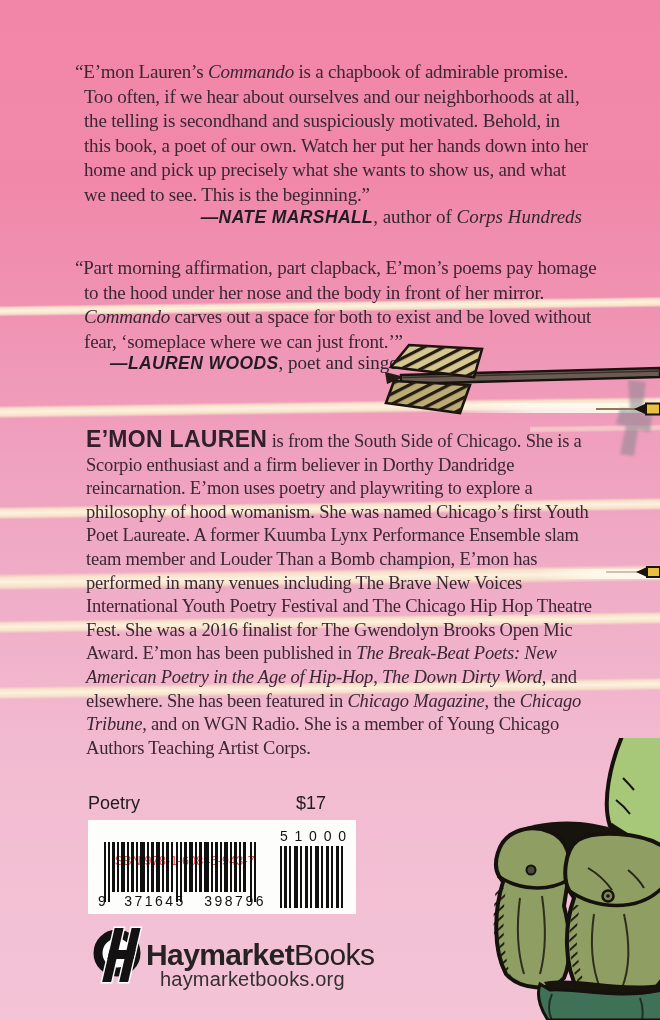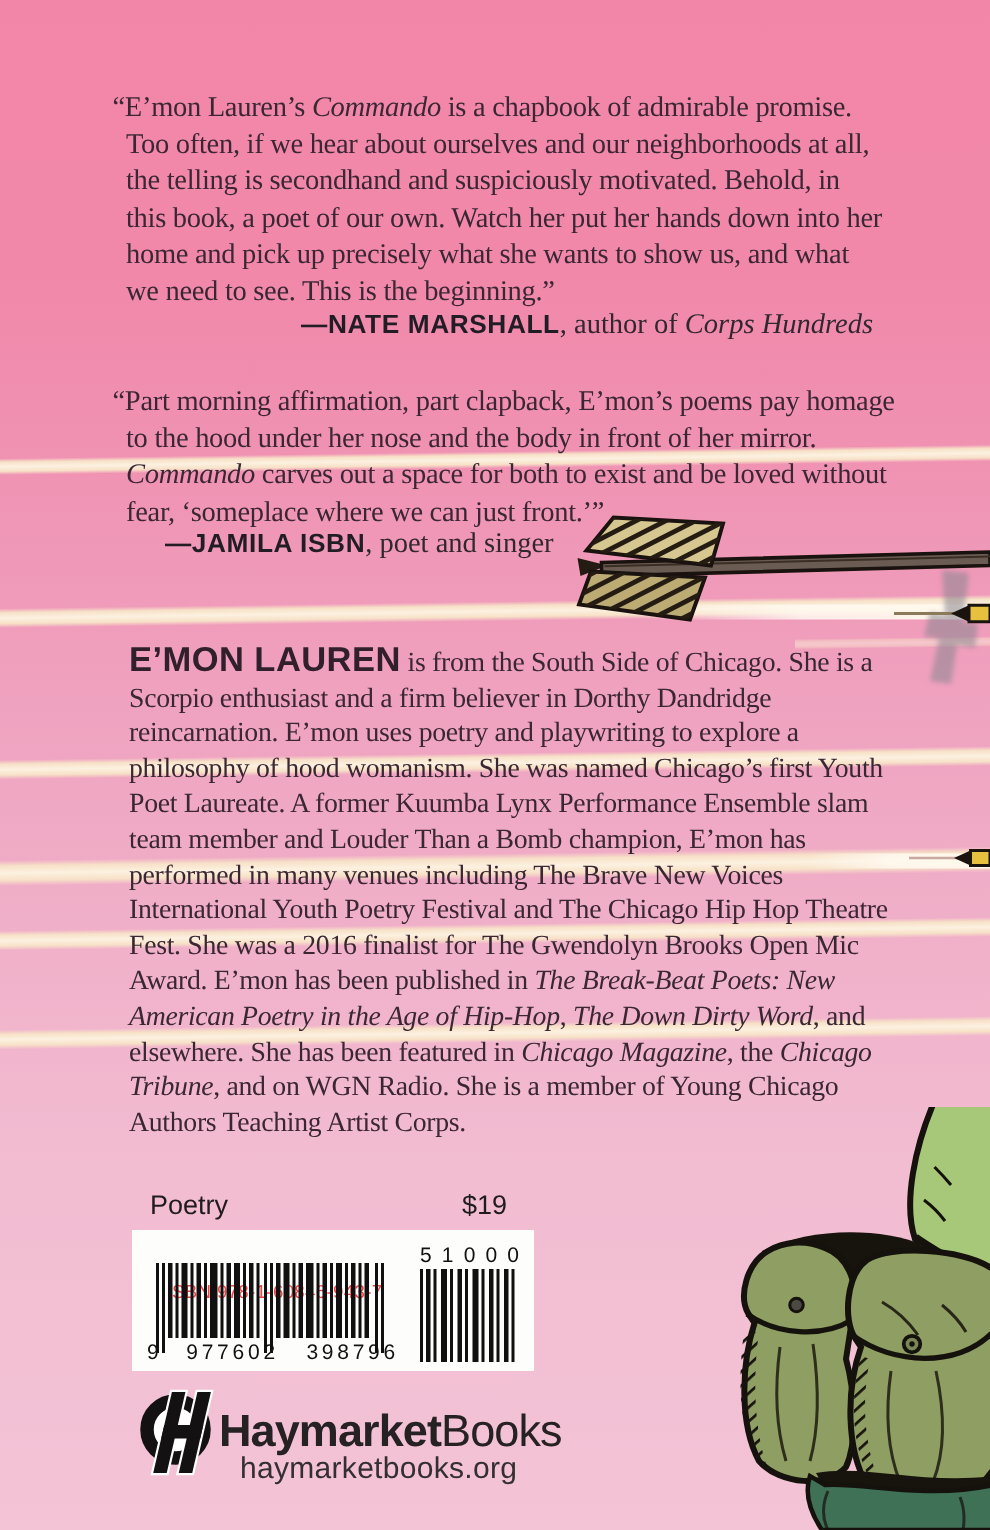--- a/index.html
+++ b/index.html
@@ -19,33 +19,33 @@
   }
   
   .quote{
     position:absolute;color:#3A2733;font-size:19px;line-height:24.5px;
     letter-spacing:-0.2px;text-indent:-9px;
   }
   .quote .it, .it{font-style:italic;}
   .attr{position:absolute;color:#31272f;font-size:19px;white-space:nowrap;}
   .attr .nm{
     font-family:"Liberation Sans", sans-serif;font-weight:bold;
-    font-size:17.5px;letter-spacing:.4px;color:#221D24;
+    font-size:17.5px;letter-spacing:.4px;color:#221D24;font-style:italic;
   }
   .bio{
     position:absolute;left:86px;top:428px;width:514px;
     color:#3A2733;font-size:18.5px;line-height:23.6px;letter-spacing:-0.2px;
   }
   .bio .name{
     font-family:"Liberation Sans", sans-serif;font-weight:bold;
     font-size:23px;letter-spacing:.3px;color:#31202C;margin-top:14px;
   }
   .cat,.price{
     position:absolute;top:793px;
-    font-family:"Liberation Sans", sans-serif;font-size:18px;color:#201B1D;margin-left:12px;
+    font-family:"Liberation Sans", sans-serif;font-size:18px;color:#201B1D;
   }
   .cat{left:88px;} .price{left:296px;}
   
   .bcbox{position:absolute;left:88px;top:820px;width:268px;height:94px;background:#FDFDFB;}
   .isbn{
     position:absolute;top:6px;left:16px;width:158px;text-align:center;
     font-family:"Liberation Sans", sans-serif;font-size:12.5px;color:#ef4444;letter-spacing:.2px;white-space:nowrap;margin-top:28px;
   }
   .mainbars{position:absolute;left:16px;top:22px;}
   .maindigits{
@@ -98,21 +98,21 @@
     <span>“E’mon Lauren’s </span><span class="it">Commando</span><span> is a chapbook of admirable promise. Too often, if we hear about ourselves and our neighborhoods at all, the telling is secondhand and suspiciously motivated. Behold, in this book, a poet of our own. Watch her put her hands down into her home and pick up precisely what she wants to show us, and what we need to see. This is the beginning.”</span>
   </div>
   <div class="attr" style="top:206px;right:78px;">
     <span class="nm">—NATE MARSHALL</span><span>, author of </span><span class="it">Corps Hundreds</span>
   </div>
 
   <div class="quote" style="left:84px;top:256px;width:516px;">
     <span>“Part morning affirmation, part clapback, E’mon’s poems pay homage to the hood under her nose and the body in front of her mirror. </span><span class="it">Commando</span><span> carves out a space for both to exist and be loved without fear, ‘someplace where we can just front.’”</span>
   </div>
   <div class="attr" style="top:352px;left:110px;">
-    <span class="nm">—JAMILA ISBN</span><span>, poet and singer</span>
+    <span class="nm">—LAUREN WOODS</span><span>, poet and singer</span>
   </div>
 
   <div style="position:absolute;left:383px;top:336px;">
     <svg width="277" height="96" viewBox="0 0 277 96">
       <defs>
         <pattern id="fstripe" width="9" height="9" patternUnits="userSpaceOnUse" patternTransform="rotate(63)">
           <rect width="9" height="9" fill="none"></rect>
           <rect x="0" y="0" width="3.2" height="9" fill="#241B12"></rect>
         </pattern>
       </defs>
@@ -143,21 +143,21 @@
       <path d="M30,7 L41,2 L41,12 Z" fill="#1A130E"></path>
       <rect x="41" y="2" width="13" height="10" fill="#E8C040" stroke="#1A130E" stroke-width="2"></rect>
     </svg>
   </div>
 
   <div class="bio">
     <span class="name">E’MON LAUREN</span><span> is from the South Side of Chicago. She is a Scorpio enthusiast and a firm believer in Dorthy Dandridge reincarnation. E’mon uses poetry and playwriting to explore a philosophy of hood womanism. She was named Chicago’s first Youth Poet Laureate. A former Kuumba Lynx Performance Ensemble slam team member and Louder Than a Bomb champion, E’mon has performed in many venues including The Brave New Voices International Youth Poetry Festival and The Chicago Hip Hop Theatre Fest. She was a 2016 finalist for The Gwendolyn Brooks Open Mic Award. E’mon has been published in </span><span class="it">The Break-Beat Poets: New American Poetry in the Age of Hip-Hop</span><span>, </span><span class="it">The Down Dirty Word</span><span>, and elsewhere. She has been featured in </span><span class="it">Chicago Magazine</span><span>, the </span><span class="it">Chicago Tribune</span><span>, and on WGN Radio. She is a member of Young Chicago Authors Teaching Artist Corps.</span>
   </div>
 
   <div class="cat">Poetry</div>
-  <div class="price">$19</div>
+  <div class="price">$17</div>
 
   <div class="bcbox">
     <div class="isbn">ISBN 978-1-60846-943-7</div>
     <div class="mainbars">
       <svg width="154" height="64" viewBox="0 0 154 64">
         <g fill="#101010">
           <rect x="0" y="0" width="2" height="60"></rect>
             <rect x="4" y="0" width="2" height="60"></rect>
           <rect x="8" y="0" width="3" height="50"></rect>
             <rect x="13" y="0" width="2" height="50"></rect>
@@ -187,21 +187,21 @@
           <rect x="130" y="0" width="3" height="50"></rect>
             <rect x="135" y="0" width="2" height="50"></rect>
           <rect x="139" y="0" width="3" height="50"></rect>
           <rect x="146" y="0" width="2" height="60"></rect>
             <rect x="150" y="0" width="2" height="60"></rect>
         </g>
       </svg>
     </div>
     <div class="maindigits">
       <span>9</span>
-      <span class="grp">977602</span>
+      <span class="grp">371645</span>
       <span class="grp">398796</span>
     </div>
     <div class="addondigits">
       <span>5</span>
       <span>1</span>
       <span>0</span>
       <span>0</span>
       <span>0</span>
     </div>
     <div class="addonbars">

